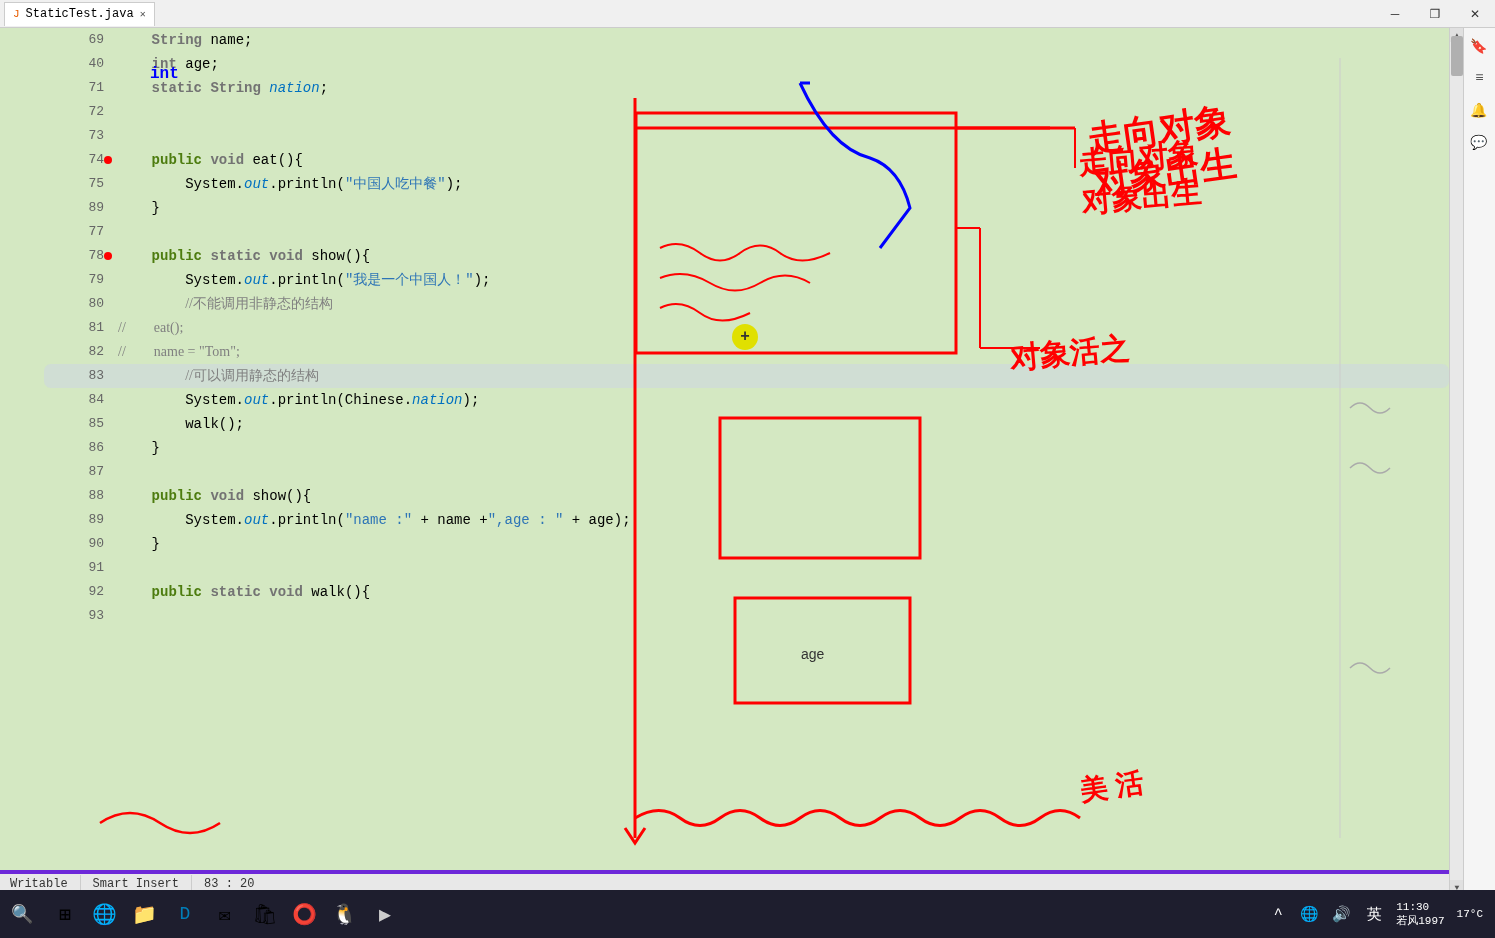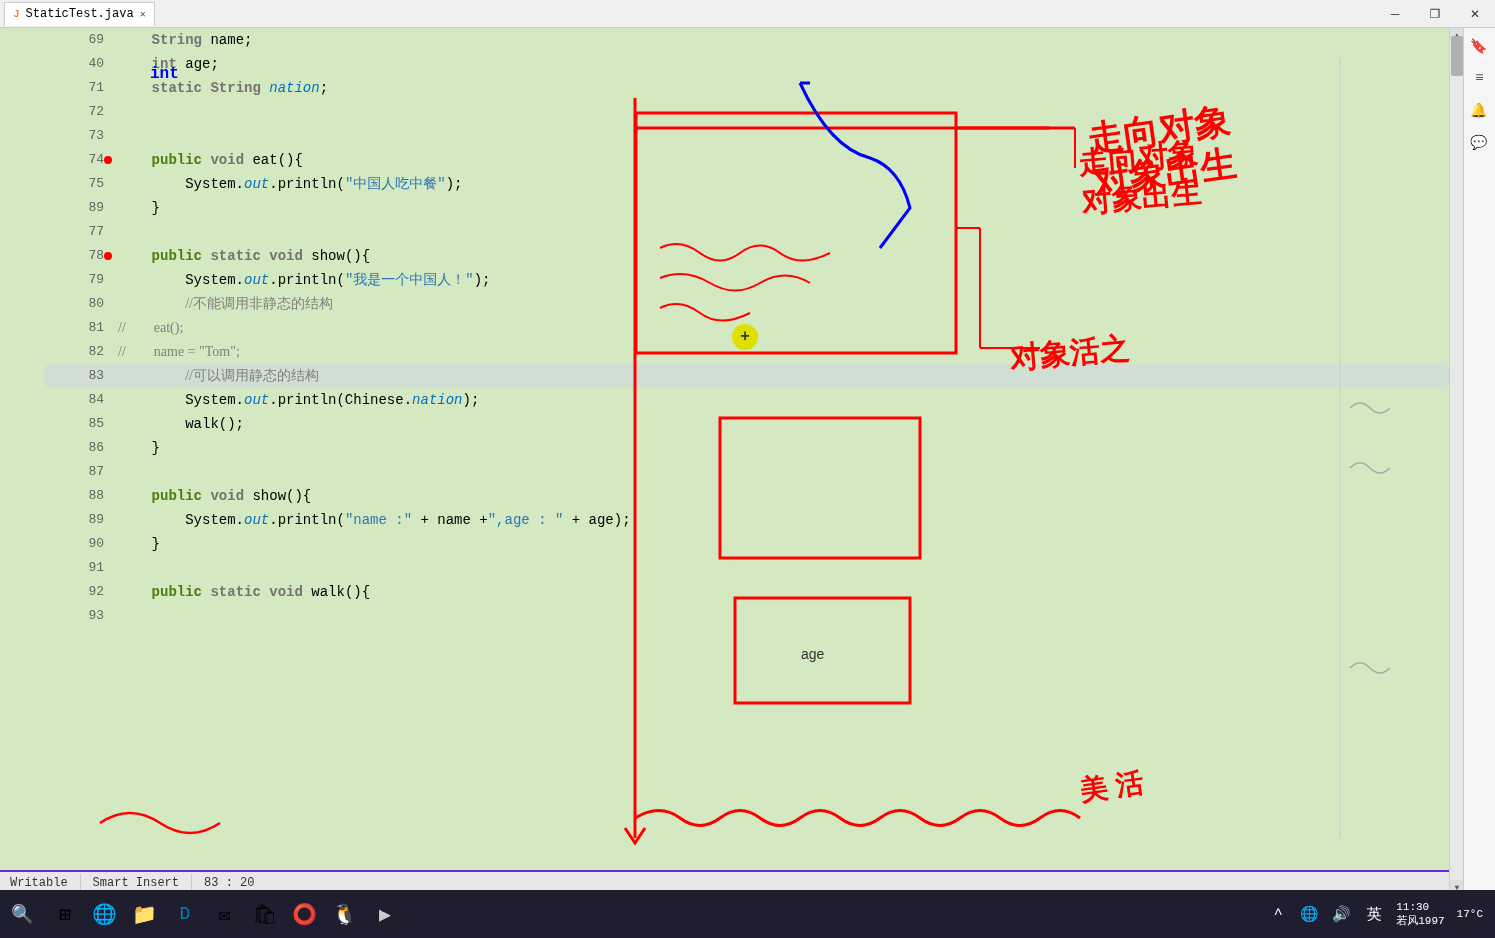--- a/index.html
+++ b/index.html
@@ -434,21 +434,21 @@
     <svg width="100%" height="100%" style="position:absolute;top:0;left:0;pointer-events:none;" xmlns="http://www.w3.org/2000/svg">
 
       <line x1="1340" y1="30" x2="1340" y2="810" stroke="#ccc" stroke-width="1"></line>
 
       <path d="M 1350 380 Q 1360 370 1370 380 Q 1380 390 1390 380" fill="none" stroke="#aaa" stroke-width="1.5"></path>
       <path d="M 1350 440 Q 1360 430 1370 440 Q 1380 450 1390 440" fill="none" stroke="#aaa" stroke-width="1.5"></path>
       <path d="M 1350 640 Q 1360 630 1370 640 Q 1380 650 1390 640" fill="none" stroke="#aaa" stroke-width="1.5"></path>
     </svg>
   </div>
 
-  <div style="position:absolute;bottom:14px;left:0;right:14px;height:24px;background:#e8e8e8;border-top:2px solid #6d28d9;display:flex;align-items:center;font-size:12px;color:#333;">
+  <div style="position:absolute;bottom:14px;left:0;right:14px;height:24px;background:#e8e8e8;border-top:4px solid #6d28d9;display:flex;align-items:center;font-size:12px;color:#333;">
     <div class="status-item">
       <span>Writable</span>
     </div>
     <div class="status-sep"></div>
     <div class="status-item">
       <span>Smart Insert</span>
     </div>
     <div class="status-sep"></div>
     <div class="status-item">
       <span>83 : 20</span>

